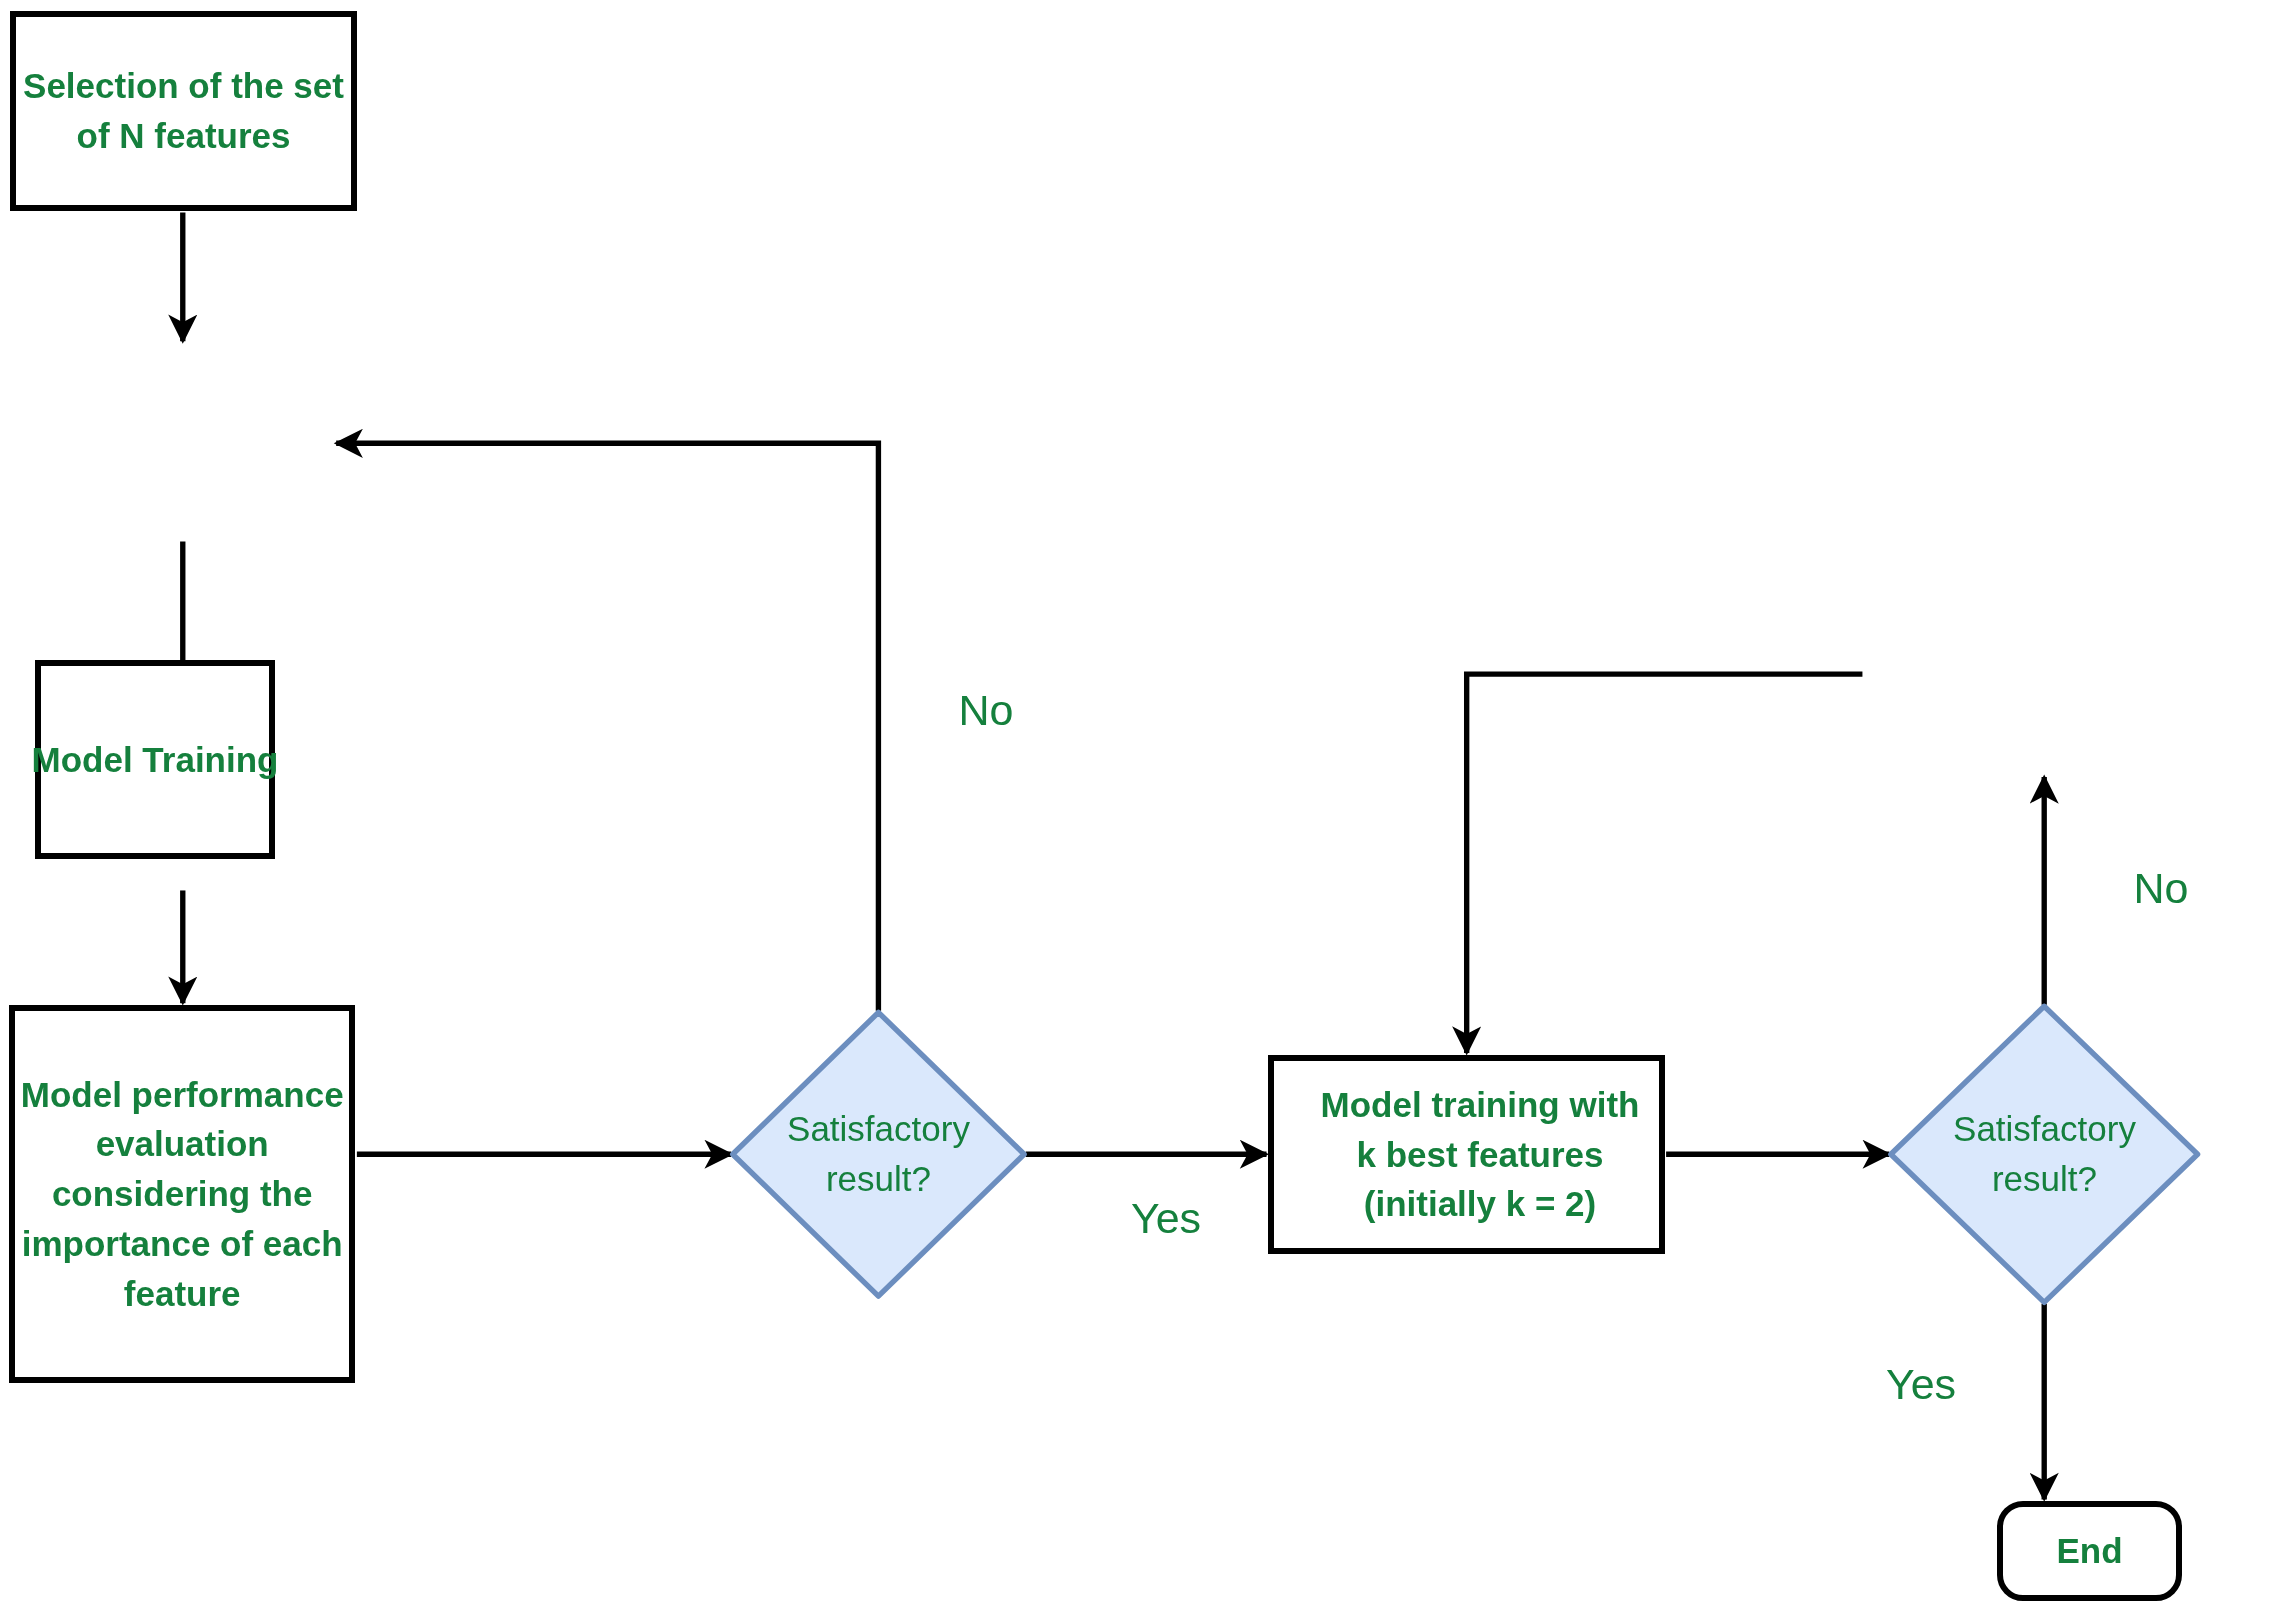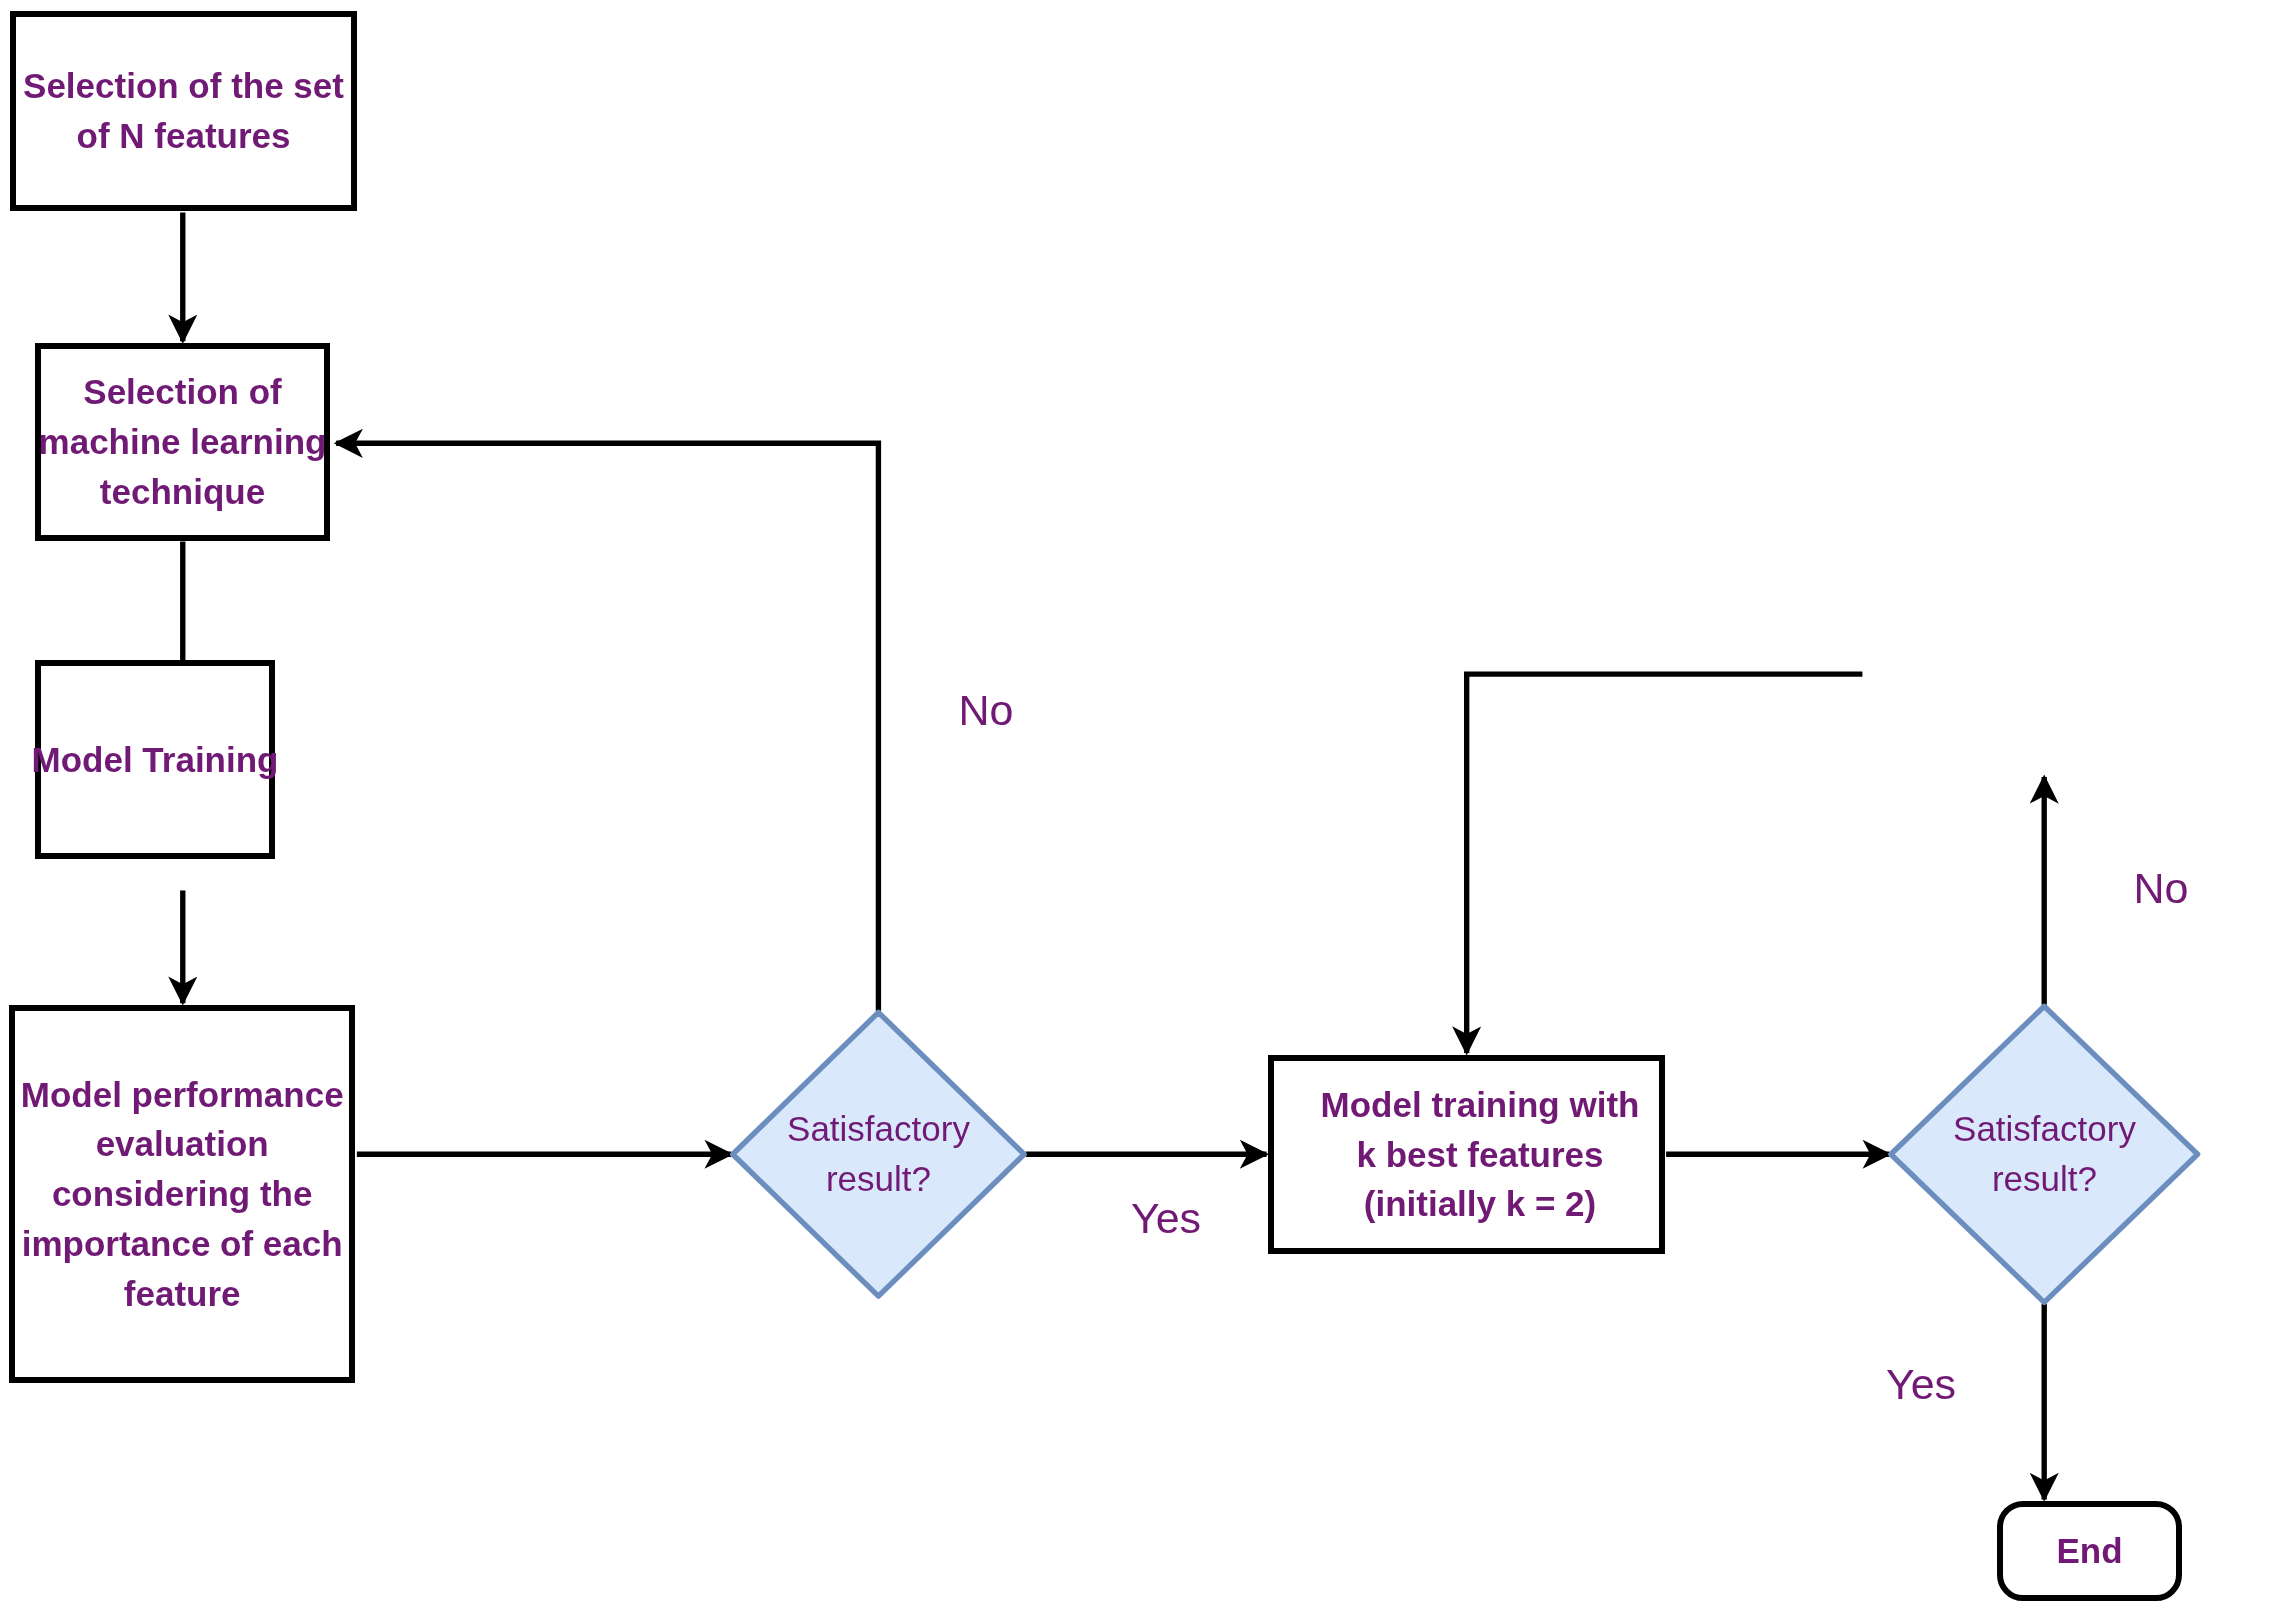--- a/index.html
+++ b/index.html
@@ -2,21 +2,21 @@
 <html style="font-size:12.3px"><head>
 <meta charset="utf-8">
 <style>
   html, body { margin: 0; padding: 0; background: #ffffff; }
   .stage {
     position: relative;
     width: 2273px;
     height: 1616px;
     background: #ffffff;
     font-family: "Liberation Sans", sans-serif;
-    color: #701a75;
+    color: #15803d;
   }
   .edge-layer {
     position: absolute;
     left: 0; top: 0;
     width: 2273px;
     height: 1616px;
   }
   .edge-layer path.edge {
     fill: none;
     stroke: #000000;
@@ -87,23 +87,20 @@
     <path class="edge" d="M2428,879 L1912,879 L1912,1373" marker-end="url(#arrow)"></path>
     <path class="edge" d="M2665,1700 L2665,1955" marker-end="url(#arrow)"></path>
 
     <polygon class="decision" points="955,1505 1145,1320 1335,1505 1145,1690" fill="#dae8fc" stroke="#6c8ebf"></polygon>
     <polygon class="decision" points="2465,1505 2665,1312 2865,1505 2665,1698" fill="#dae8fc" stroke="#6c8ebf"></polygon>
   </svg>
 
   <div class="node" style="left:10px; top:10.7px; width:347px; height:200px;">Selection of the set
 of N features</div>
 
-  <div class="node" style="left:35px; top:343px; width:295px; height:198px;">Selection of
-machine learning
-technique</div>
 
   <div class="node" style="left:35px; top:660px; width:240px; height:199px;">Model Training</div>
 
   <div class="node" style="left:9.2px; top:1005px; width:346px; height:378px;">Model performance
 evaluation
 considering the
 importance of each
 feature</div>
 
   <div class="node" style="left:1268px; top:1055px; width:397px; height:199px;padding-left:27px;">Model training with

